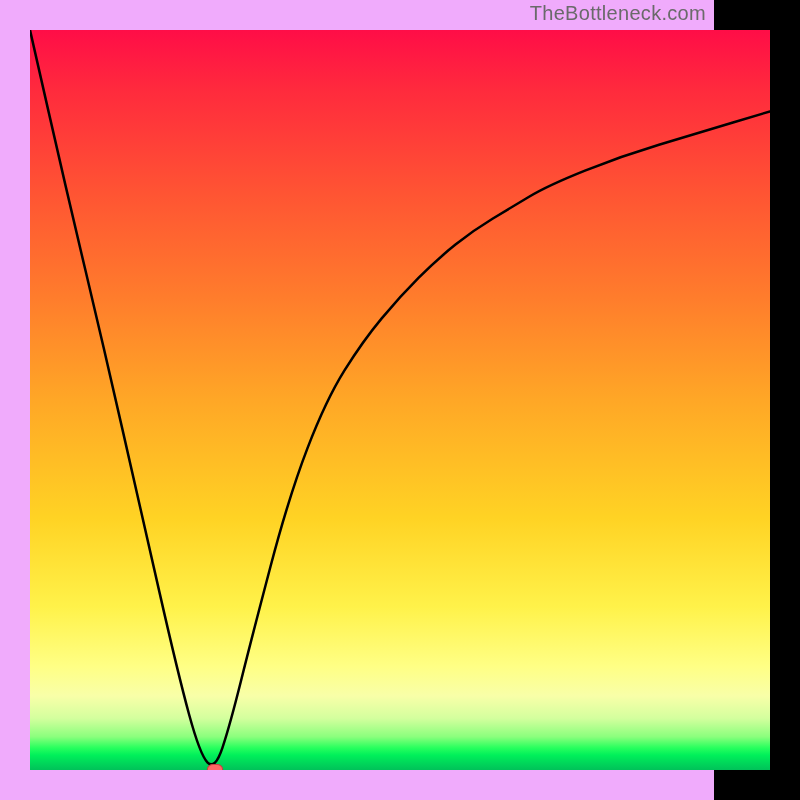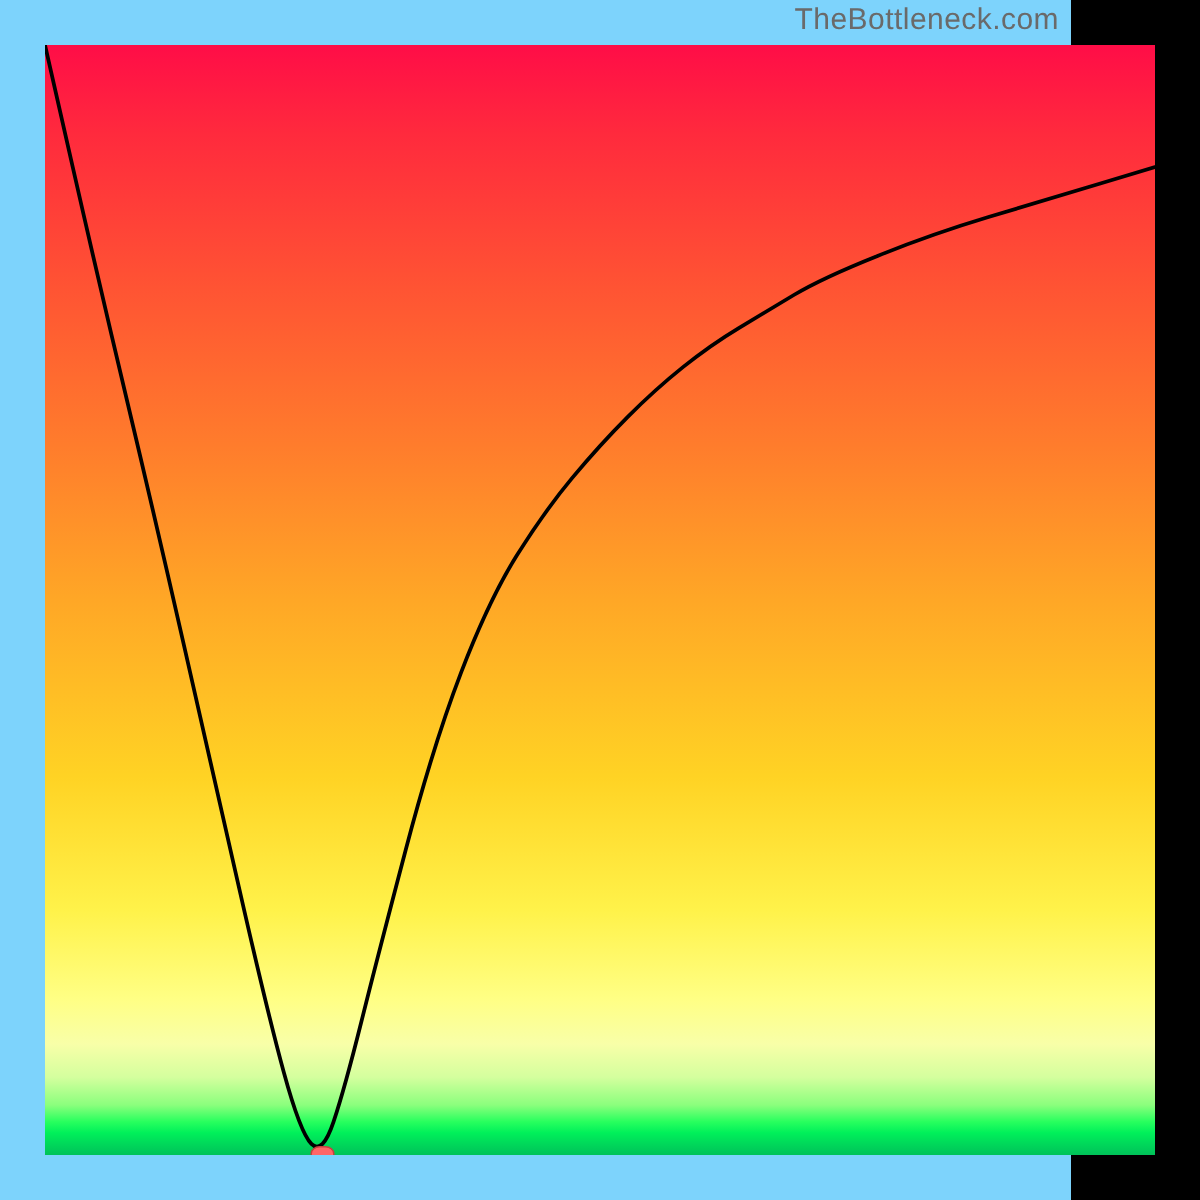--- a/index.html
+++ b/index.html
@@ -7,21 +7,21 @@
     padding: 0;
     width: 800px;
     height: 800px;
     background: #000;
     font-family: Arial, Helvetica, sans-serif;
   }
   .frame {
     position: relative;
     width: 714px;
     height: 800px;
-    background: #7dd3fc;
+    background: #f0abfc;
   }
   .watermark {
     position: absolute;
     top: 2px;
     right: 8px;
     color: #6a6a6a;
     font-size: 20px;
     font-weight: 500;
     letter-spacing: 0.3px;
     z-index: 10;

